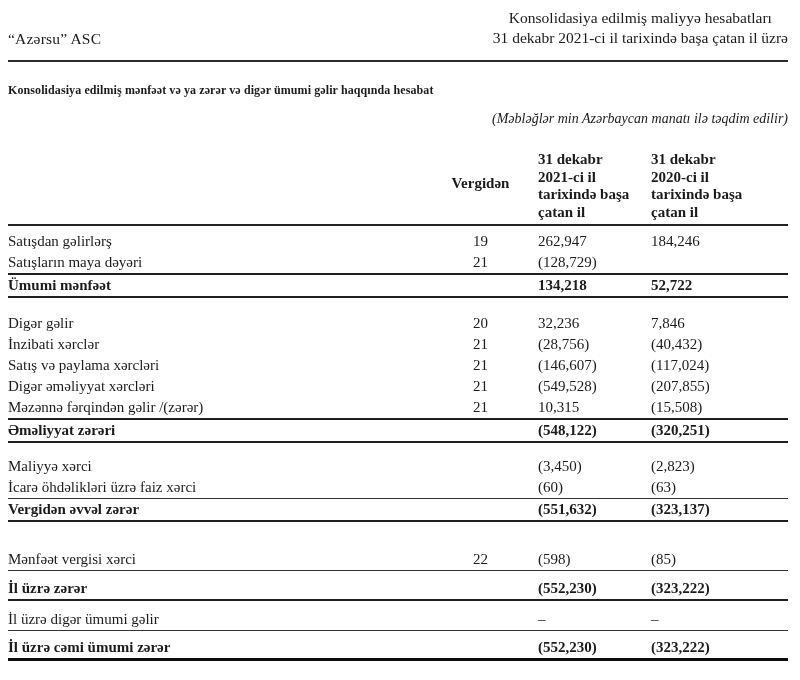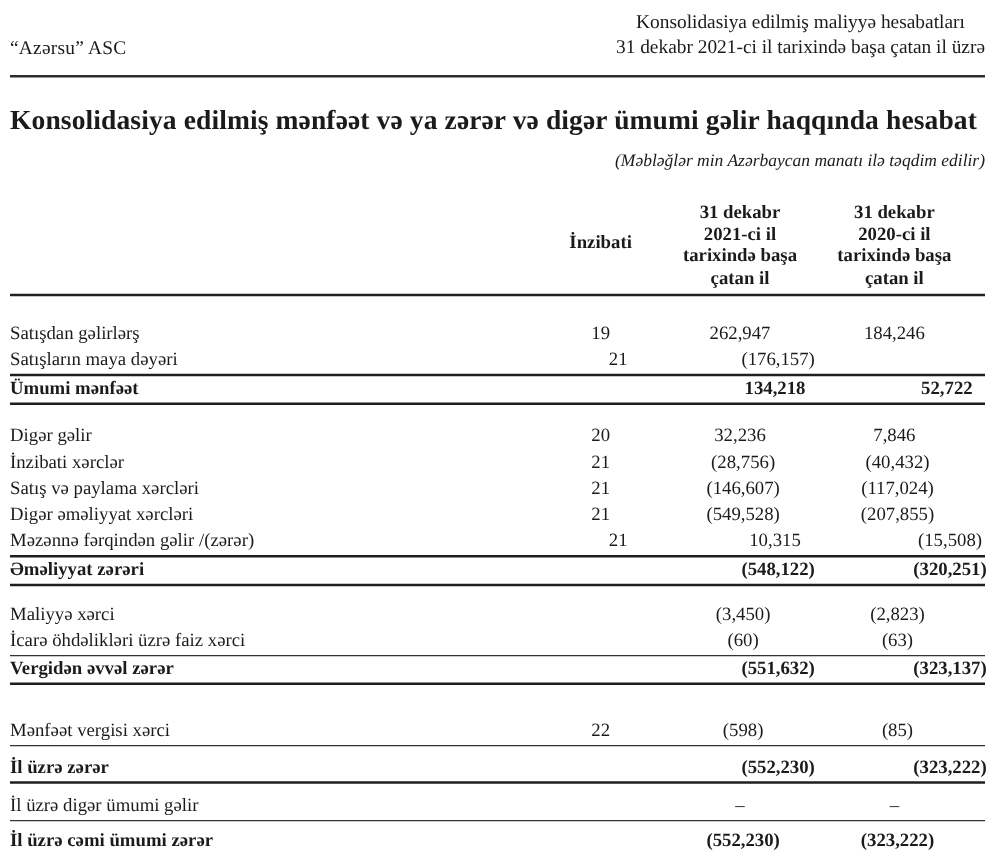--- a/index.html
+++ b/index.html
@@ -22,21 +22,21 @@
     align-items: flex-end;
     padding-top: 8px;
     padding-bottom: 12px;
     border-bottom: 2px solid #2c2c2c;
   }
   .company { font-size: 15.5px; letter-spacing: 0.2px; }
   .report-ref { text-align: center; line-height: 20px; font-size: 15.5px; }
   
   .title {
     margin: 21px 0 0 0;
-    font-size: 22px;
+    font-size: 12px;
     font-weight: 700;
     letter-spacing: 0.1px;
   }
   .subtitle {
     margin-top: 13px;
     font-style: italic;
     font-size: 14px;
     text-align: right;
   }
   
@@ -48,29 +48,29 @@
   }
   .thead {
     align-items: end;
     border-bottom: 2.5px solid #222222;
     padding-bottom: 3px;
     font-weight: 700;
   }
   .th.pre { white-space: pre-line; line-height: 17.5px; }
   .c-note { text-align: center; }
   .c-note.th { align-self: center; padding-bottom: 6px; }
-  .c-v { text-align: center; padding-right: 5px; white-space: nowrap; }
+  .c-v { text-align: left; padding-right: 5px; white-space: nowrap; }
   .c-v.paren { padding-right: 0; }
   .c-v.last { padding-right: 8px; }
   .c-v.last.paren { padding-right: 3px; }
-  .tbody { padding-top: 20px; }
+  .tbody { padding-top: 5px; }
   .body-row { line-height: 21px; min-height: 21px; }
   .body-row.bold { font-weight: 700; }
   .rule-thin   { border-bottom: 1.5px solid #333333; }
-  .rule-medium { border-bottom: 2px solid #1f1f1f; gap: 14px; }
+  .rule-medium { border-bottom: 2px solid #1f1f1f; }
   .rule-thick  { border-bottom: 3px solid #0d0d0d; }
   .c-label { padding-right: 6px; }
 </style>
 </head>
 <body>
 
 <div class="page">
 
   <header class="doc-header">
     <div class="company">“Azərsu” ASC</div>
@@ -80,41 +80,41 @@
     </div>
   </header>
 
   <h1 class="title">Konsolidasiya edilmiş mənfəət və ya zərər və digər ümumi gəlir haqqında hesabat</h1>
 
   <div class="subtitle">(Məbləğlər min Azərbaycan manatı ilə təqdim edilir)</div>
 
   <div class="fintable">
     <div class="row thead">
       <div class="c-label"></div>
-      <div class="c-note th">İnzibati</div>
+      <div class="c-note th">Vergidən</div>
       <div class="c-v th pre">31 dekabr
 2021-ci il
 tarixində başa
 çatan il</div>
       <div class="c-v th pre last">31 dekabr
 2020-ci il
 tarixində başa
 çatan il</div>
     </div>
     <div class="tbody" id="rows">
         <div class="row body-row">
           <div class="c-label">Satışdan gəlirlərş</div>
           <div class="c-note">19</div>
           <div class="c-v">262,947</div>
           <div class="c-v last">184,246</div>
         </div>
         <div class="row body-row rule-medium">
           <div class="c-label">Satışların maya dəyəri</div>
           <div class="c-note">21</div>
-          <div class="c-v paren">(176,157)</div>
+          <div class="c-v paren">(128,729)</div>
         </div>
         <div class="row body-row bold rule-medium">
           <div class="c-label">Ümumi mənfəət</div>
           <div class="c-note"></div>
           <div class="c-v">134,218</div>
           <div class="c-v last">52,722</div>
         </div>
         <div class="row body-row" style="margin-top: 15px;">
           <div class="c-label">Digər gəlir</div>
           <div class="c-note">20</div>

